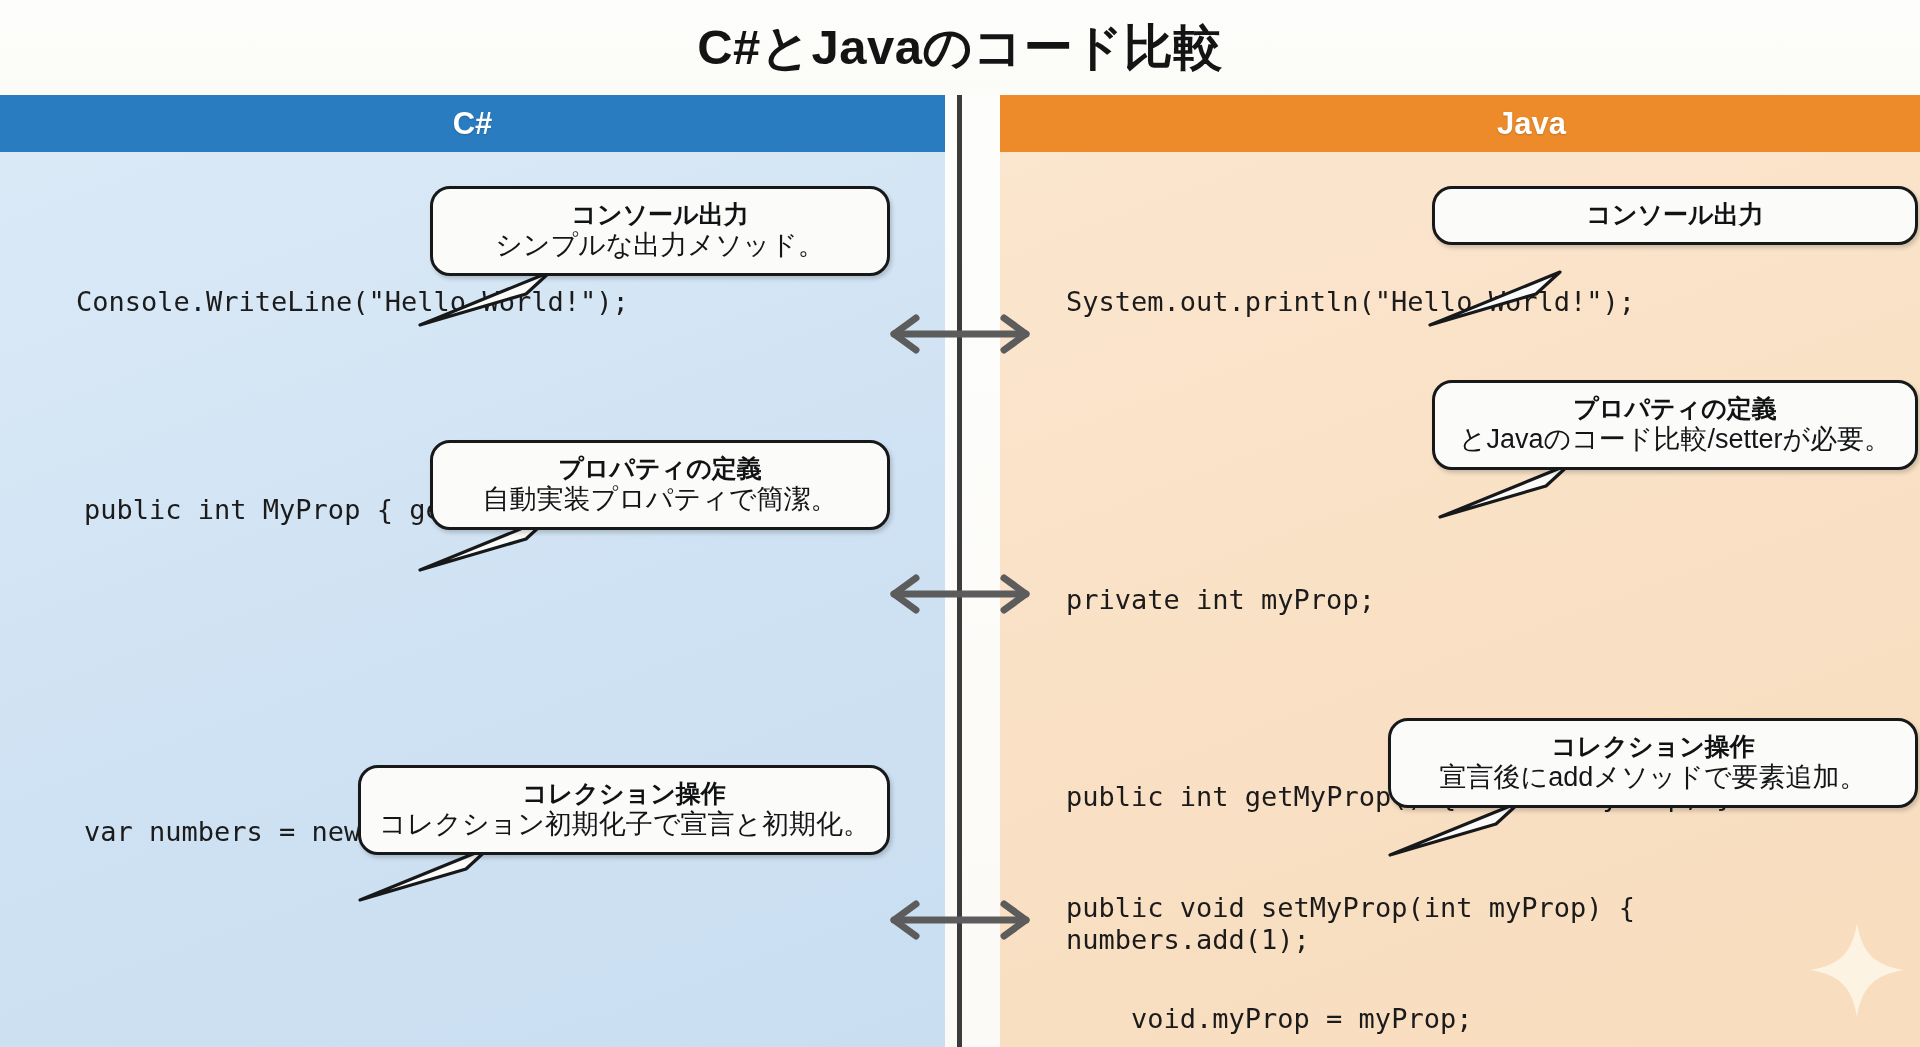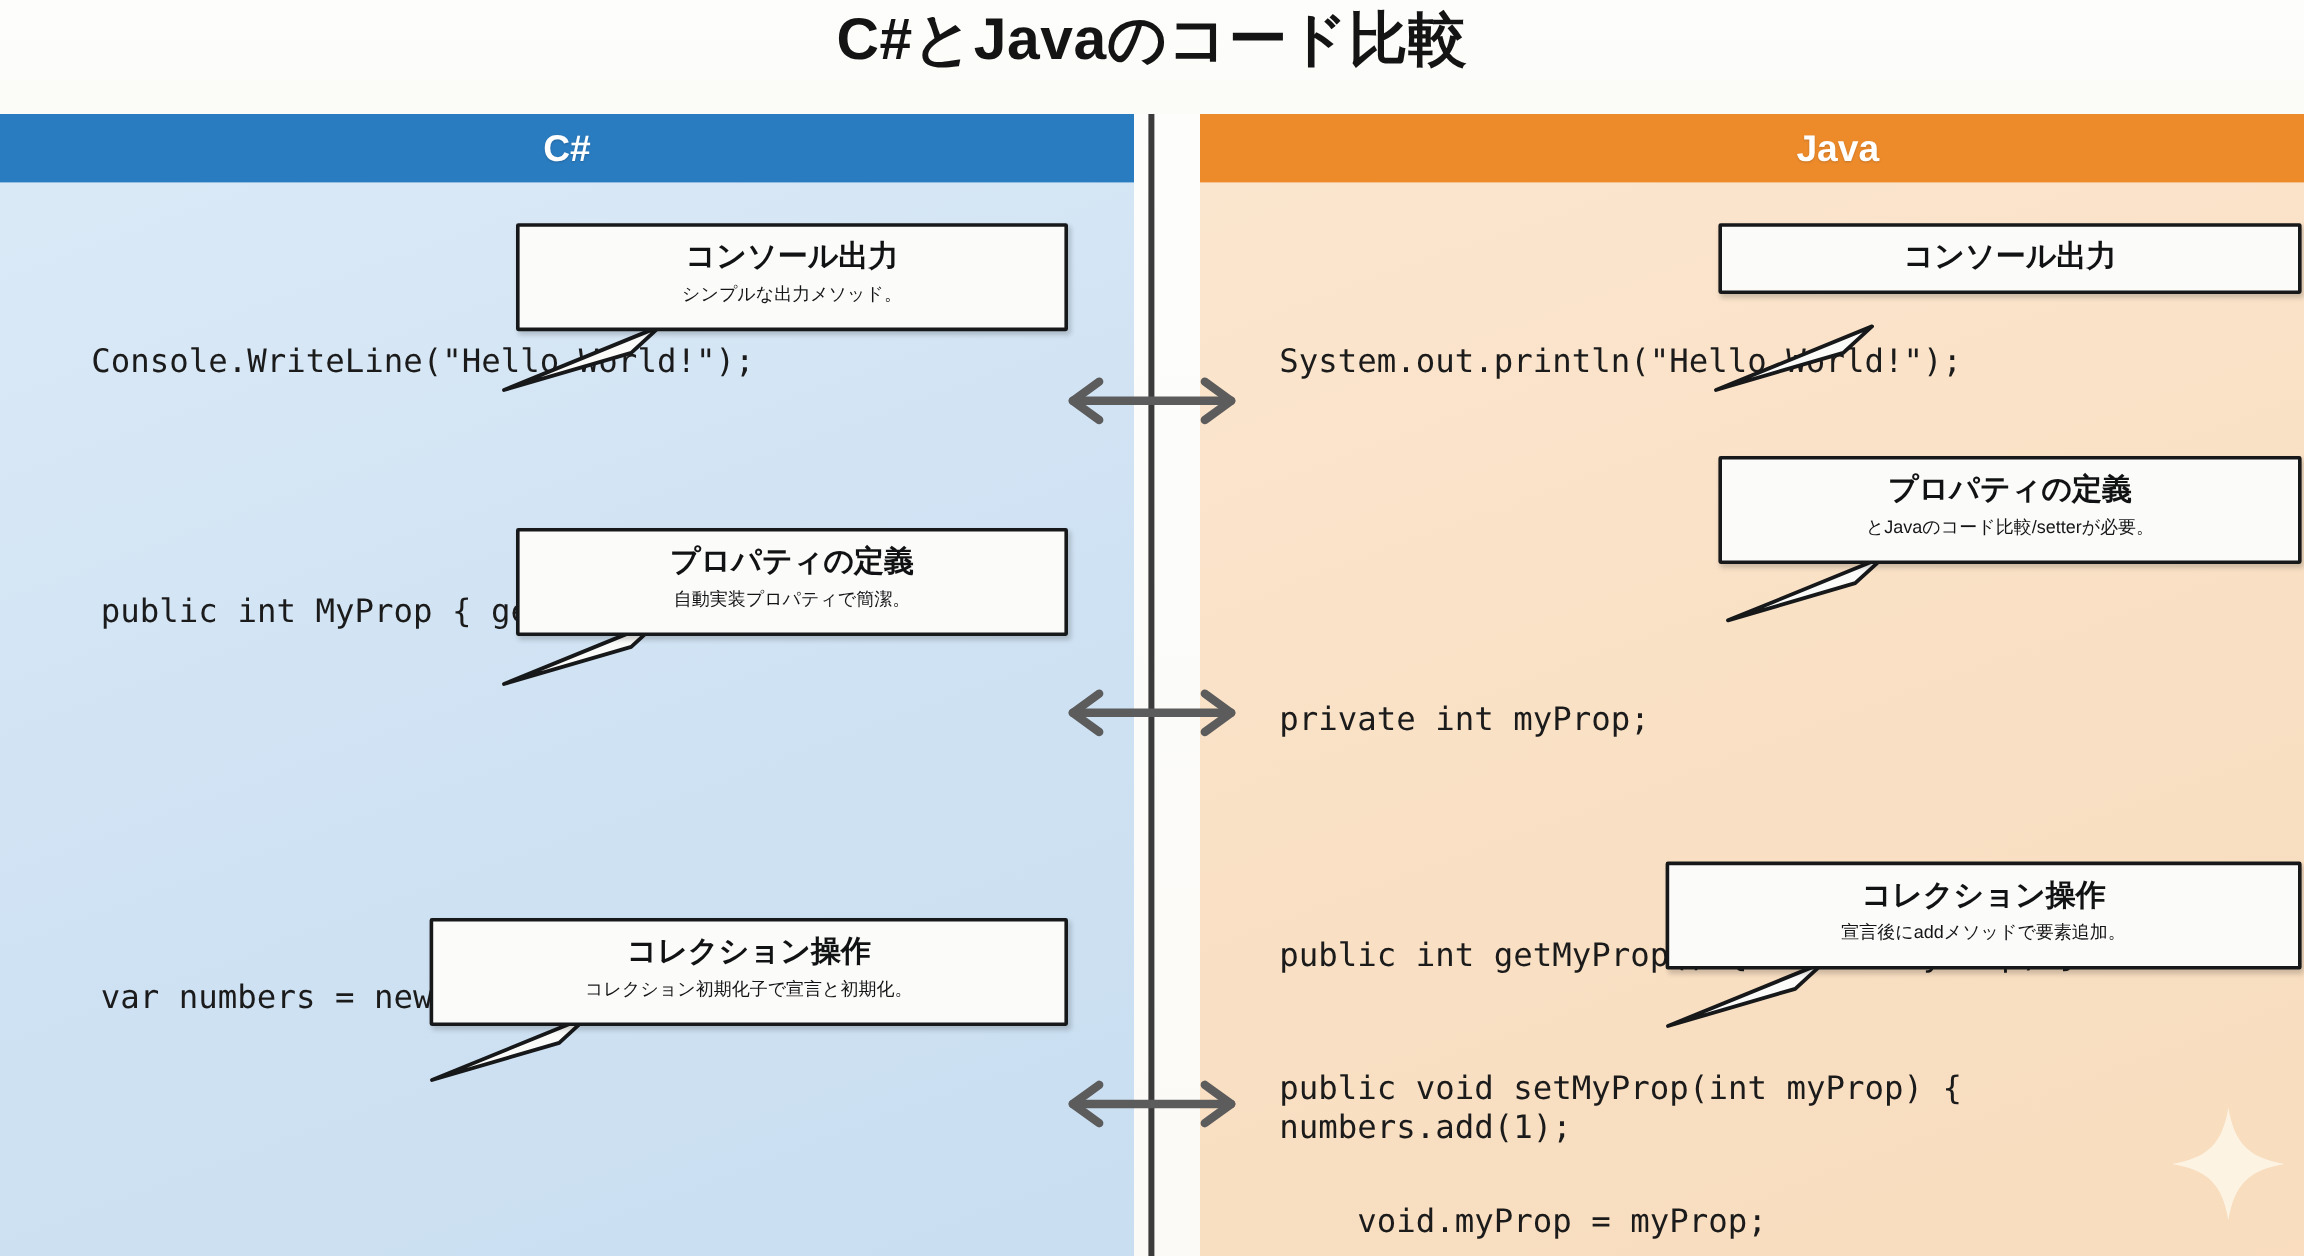--- a/index.html
+++ b/index.html
@@ -8,21 +8,21 @@
     width:1920px;height:1047px;overflow:hidden;
     background:#fdfdfb;
     font-family:"Liberation Sans","DejaVu Sans",sans-serif;
     position:relative;
   }
   #root{position:relative;width:1920px;height:1047px;}
 
   
   .title-bar{
     position:absolute;left:0;top:0;width:1920px;height:95px;
-    display:flex;justify-content:center;
+    display:flex;align-items:center;justify-content:center;
     background:linear-gradient(180deg,#fdfdfb 0%,#fbfbf8 100%);
   }
   .title-bar h1{
     margin:0;font-size:49px;font-weight:bold;color:#141414;
     letter-spacing:0.5px;
   }
 
   
   .panel{position:absolute;top:95px;height:952px;overflow:hidden;}
   .panel.left{left:0;width:945px;
@@ -55,32 +55,32 @@
     font-family:"DejaVu Sans Mono","Liberation Mono",monospace;
     font-size:27px;line-height:37px;color:#1b1b1b;white-space:pre;
   }
   .code b{font-weight:normal;}
 
   
   .callout{
     position:absolute;
     background:#fbfbfa;
     border:3px solid #17181a;
-    border-radius:2px;
+    border-radius:20px;
     box-shadow:2px 3px 4px rgba(0,0,0,.18);
     padding:9px 18px 12px 18px;
     text-align:center;
     z-index:6;
   }
   .callout .c-title{
     font-size:25px;font-weight:bold;color:#111213;line-height:32px;
     white-space:nowrap;
   }
   .callout .c-desc{
-    font-size:15px;font-weight:normal;color:#141516;line-height:31px;
+    font-size:27px;font-weight:normal;color:#141516;line-height:31px;
     white-space:nowrap;
   }
   .tail{position:absolute;z-index:5;overflow:visible;}
 
   
   .arrow{position:absolute;z-index:7;}
 
   
   .sparkle{position:absolute;z-index:4;}
 </style>

